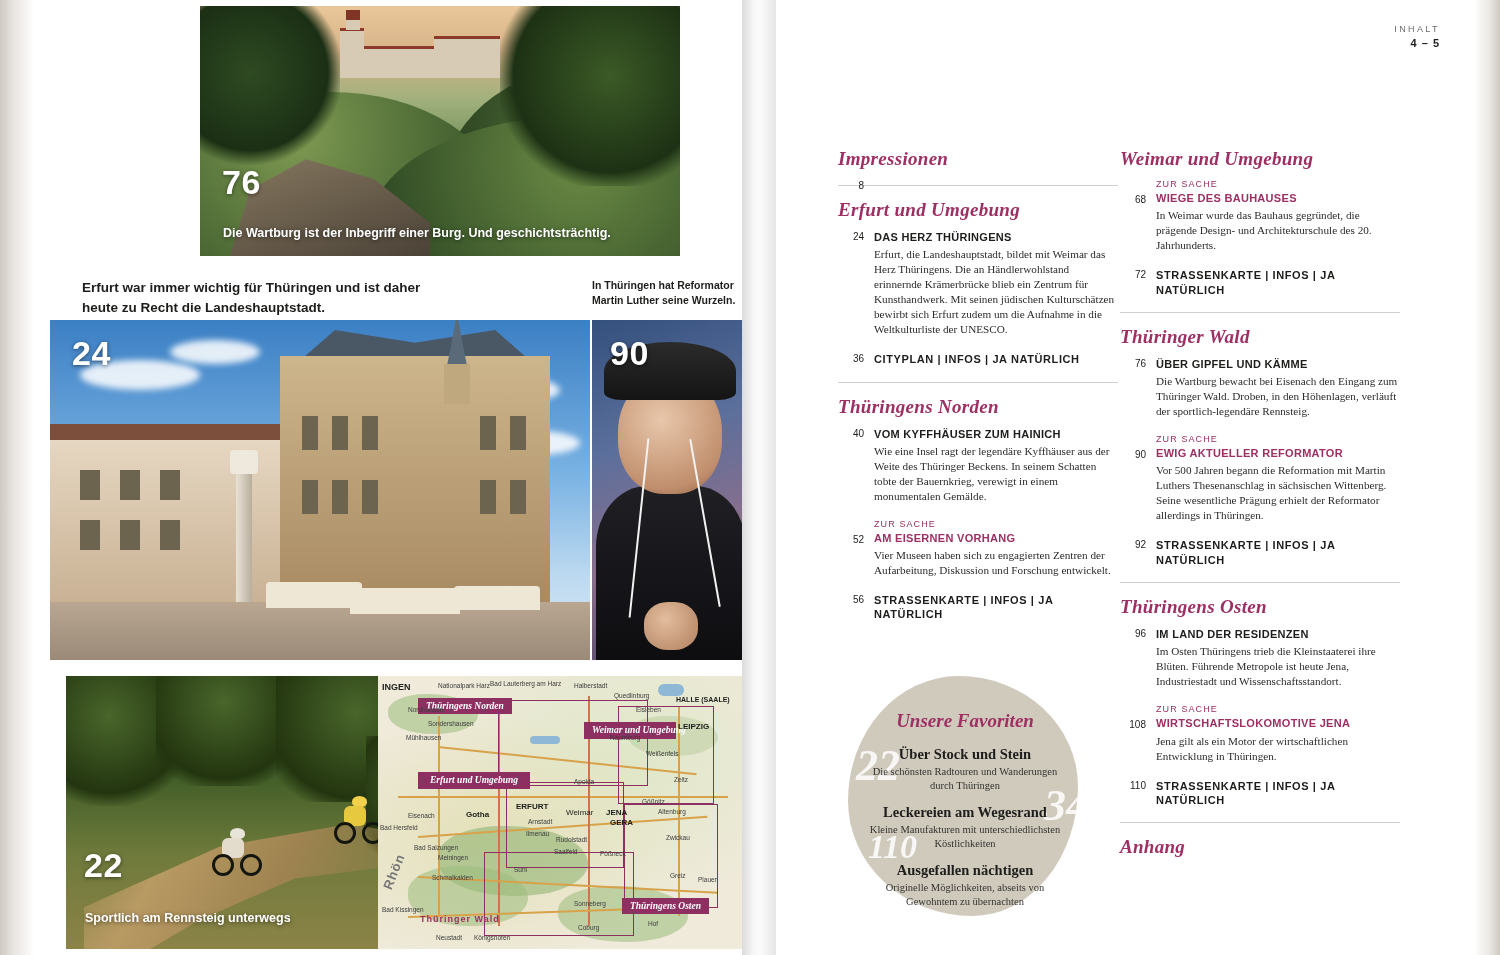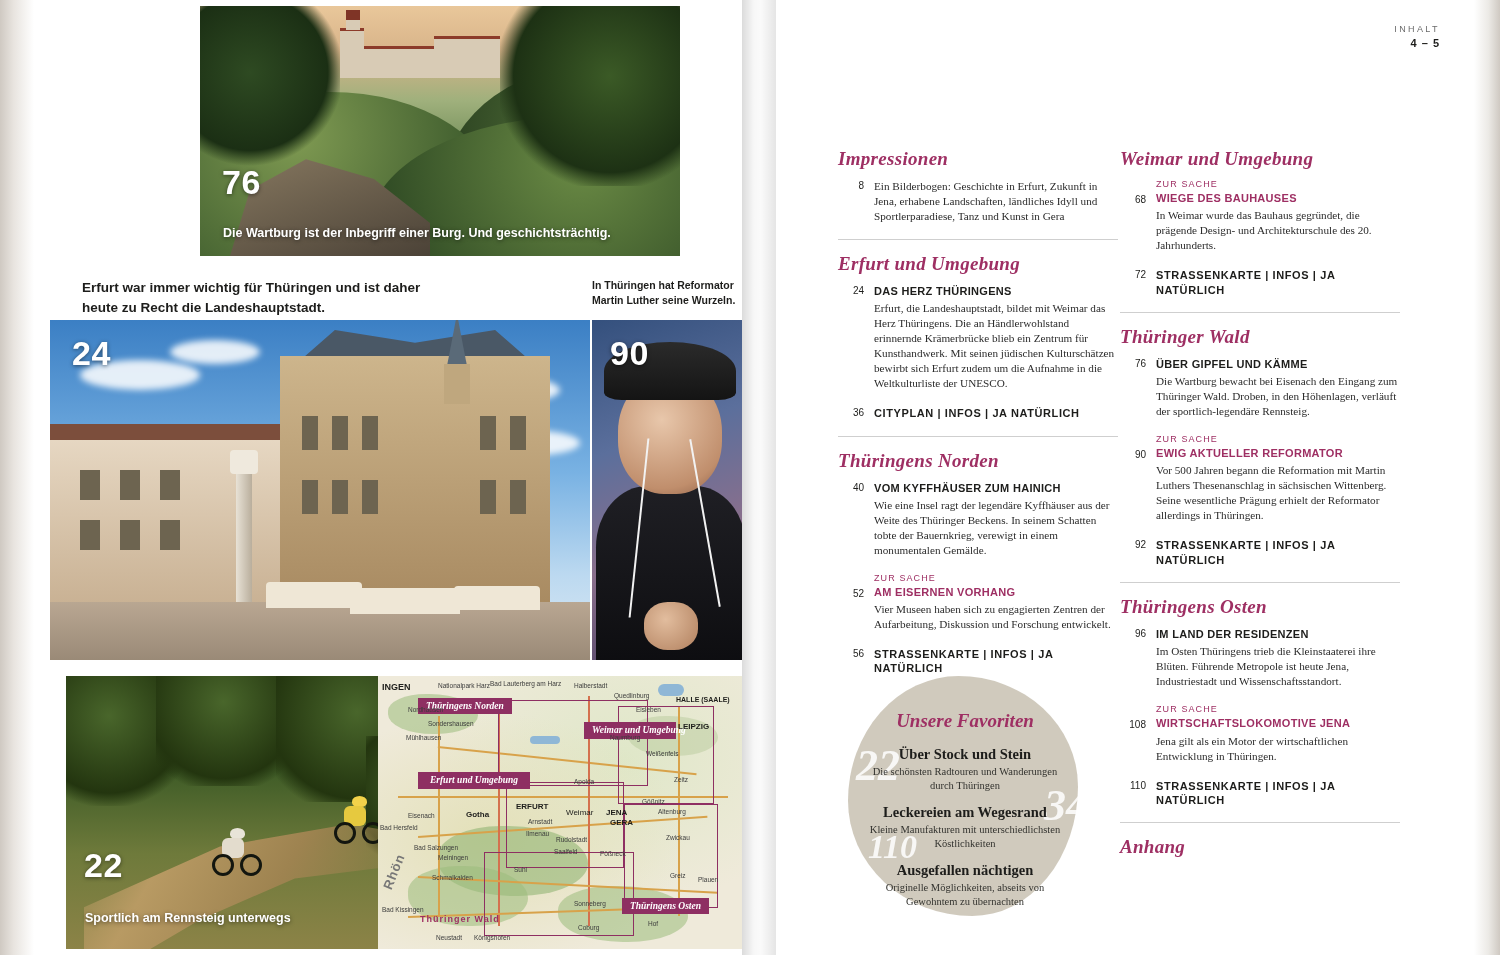--- a/index.html
+++ b/index.html
@@ -436,21 +436,20 @@
     <div class="mp-label" style="left:4px; top:230px;">Bad Kissingen</div>
     <div class="mp-wald-label" style="left:2px; top:210px; font-size:13px; color:#777; transform:rotate(-68deg); transform-origin:0 0;">Rhön</div>
   </div>
 
   <div class="toc-col" id="toc-col-1">
 
     <div>
       <div class="toc-head">Impressionen</div>
       <div class="entry">
         <div class="pg">8</div>
-        <div class="plain">Ein Bilderbogen: Geschichte in Erfurt, Zukunft in Jena, erhabene Landschaften, ländliches Idyll und Sportlerparadiese, Tanz und Kunst in Gera</div>
       </div>
     </div>
 
     <hr class="rule">
 
     <div>
       <div class="toc-head">Erfurt und Umgebung</div>
       <div class="entry">
         <div class="pg">24</div>
         <div class="ttl">DAS HERZ THÜRINGENS</div>

